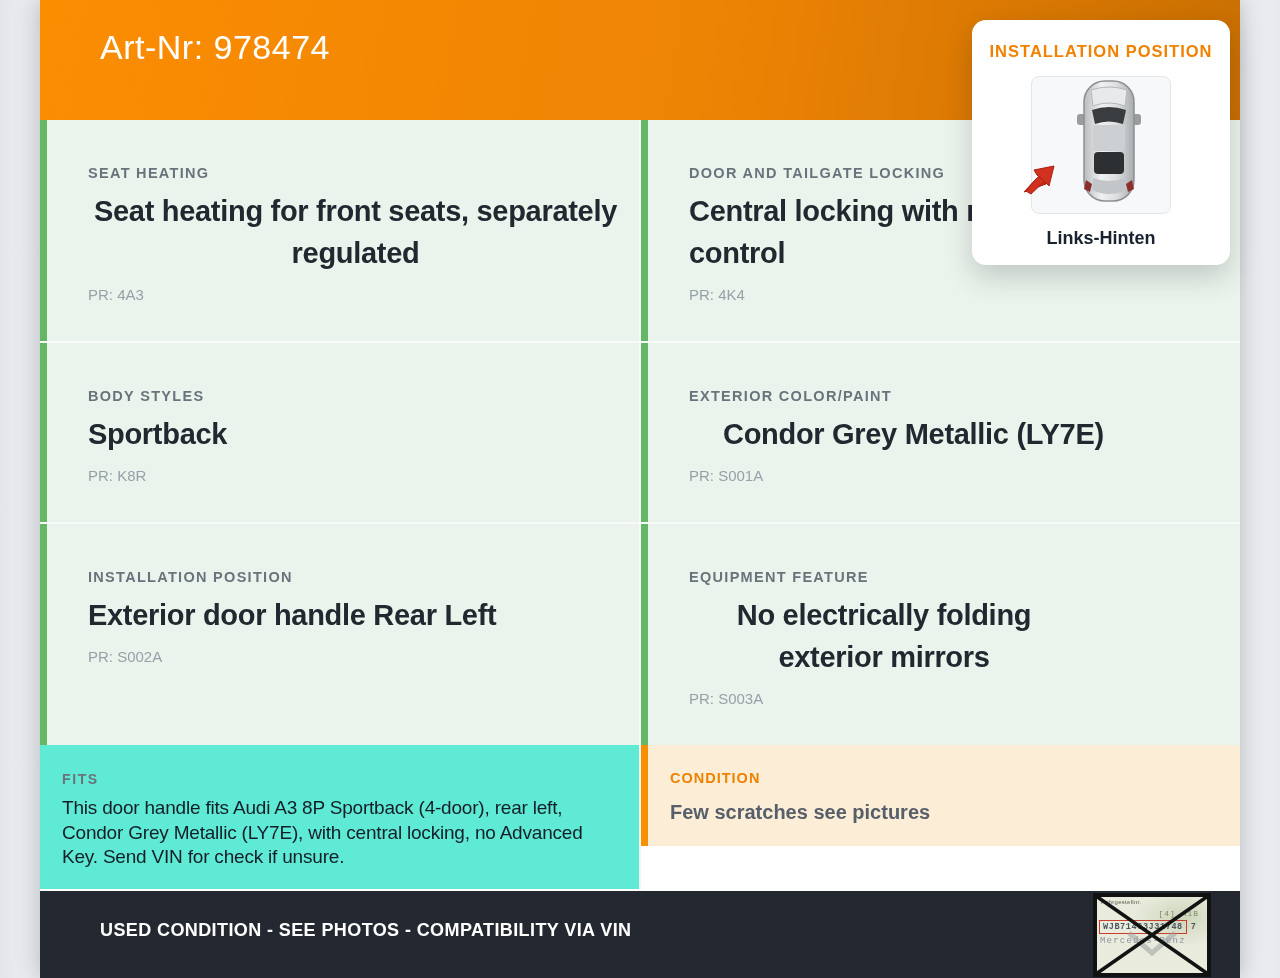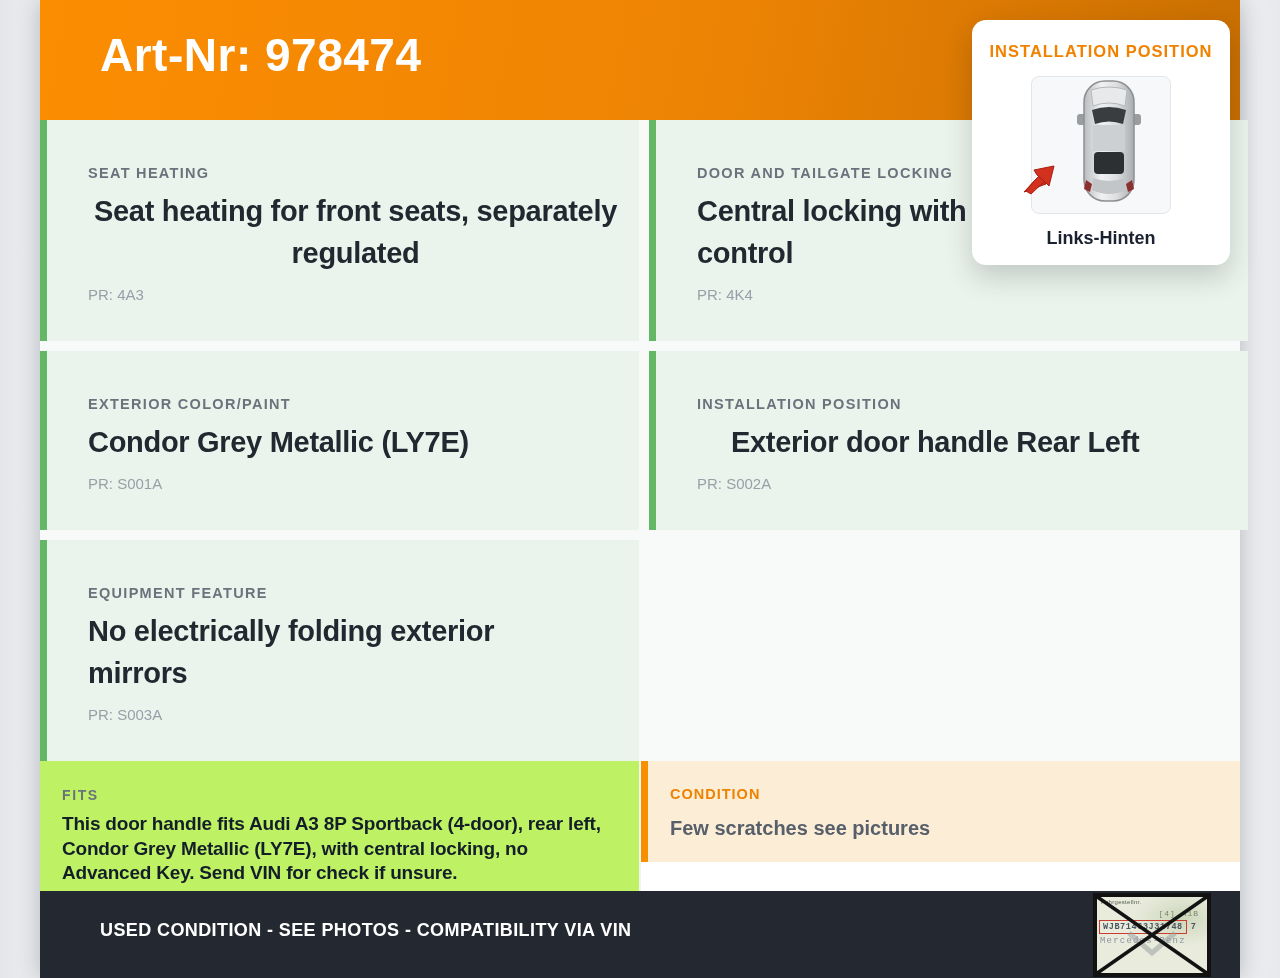--- a/index.html
+++ b/index.html
@@ -12,54 +12,54 @@
   .sheet {
     position:absolute; left:40px; top:0; width:1200px; height:978px;
     background:#ffffff; box-shadow:0 0 22px rgba(30,35,50,.28);
   }
   
   .header {
     height:120px;
     background:linear-gradient(100deg,#fb8d01 0%, #ee8404 55%, #c96f02 100%);
   }
   .art-title {
-    padding:28px 0 0 60px; font-size:46px; font-weight:bold; color:#ffffff;
+    padding:28px 0 0 60px; font-size:34px; font-weight:normal; color:#ffffff;
     letter-spacing:.5px;
   }
   
   .grid {
     display:grid; grid-template-columns:599px 599px; grid-template-rows:221px 179px 221px;
-    gap:10px; background:#f7faf8;
+    gap:2px; background:#f7faf8;
   }
   .card {
     background:#ebf4ec; border-left:7px solid #63b765;
     padding:45px 16px 0 41px; overflow:hidden;
   }
   .card .label {
     font-size:14.5px; font-weight:bold; color:#6a737c; letter-spacing:1.3px;
   }
   .card .title {
     font-size:29px; line-height:42px; font-weight:bold; color:#212830;
     margin-top:9px; letter-spacing:-.3px;
   }
   .card .pr { font-size:15px; color:#97a0a8; margin-top:12px; }
   .card:nth-child(1) .title { max-width:540px;text-align:center; }
   .card:nth-child(2) .title { max-width:405px; }
   .card:nth-child(4) .title { max-width:540px;margin-left:34px; }
   .card:nth-child(5) .title { max-width:435px; }
-  .card:nth-child(6) .title { max-width:390px; }
+  .card:nth-child(6) .title { max-width:390px;text-align:center; }
   
   .bottom {
     display:grid; grid-template-columns:599px 599px; gap:2px;
     height:144px; background:#f2f4f4;
   }
-  .fits { background:#bef264; padding:26px 18px 0 22px; }
+  .fits { background:#5eead4; padding:26px 18px 0 22px; }
   .fits .label { font-size:14px; font-weight:bold; color:#6a737c; letter-spacing:1.6px; }
   .fits .text {
-    font-size:19px; line-height:24.5px; font-weight:bold; color:#141e29;
+    font-size:19px; line-height:24.5px; font-weight:normal; color:#141e29;
     margin-top:9px; max-width:558px; letter-spacing:-.2px;
   }
   .condition-col { background:#ffffff; }
   .condition {
     height:101px; background:#fbedd6; border-left:7px solid #f79000;
     padding:25px 0 0 22px;
   }
   .condition .label { font-size:14.5px; font-weight:bold; color:#ee8201; letter-spacing:1px; }
   .condition .text { font-size:20px; font-weight:600; color:#565f6a; margin-top:15px; }
   
@@ -120,20 +120,25 @@
   <div class="grid">
     <div class="card">
       <div class="label">SEAT HEATING</div>
       <div class="title">Seat heating for front seats, separately regulated</div>
       <div class="pr">PR: 4A3</div>
     </div>
     <div class="card">
       <div class="label">DOOR AND TAILGATE LOCKING</div>
       <div class="title">Central locking with remote control</div>
       <div class="pr">PR: 4K4</div>
+    </div>
+    <div class="card">
+      <div class="label">BODY STYLES</div>
+      <div class="title">Sportback</div>
+      <div class="pr">PR: K8R</div>
     </div>
     <div class="card">
       <div class="label">EXTERIOR COLOR/PAINT</div>
       <div class="title">Condor Grey Metallic (LY7E)</div>
       <div class="pr">PR: S001A</div>
     </div>
     <div class="card">
       <div class="label">INSTALLATION POSITION</div>
       <div class="title">Exterior door handle Rear Left</div>
       <div class="pr">PR: S002A</div>

